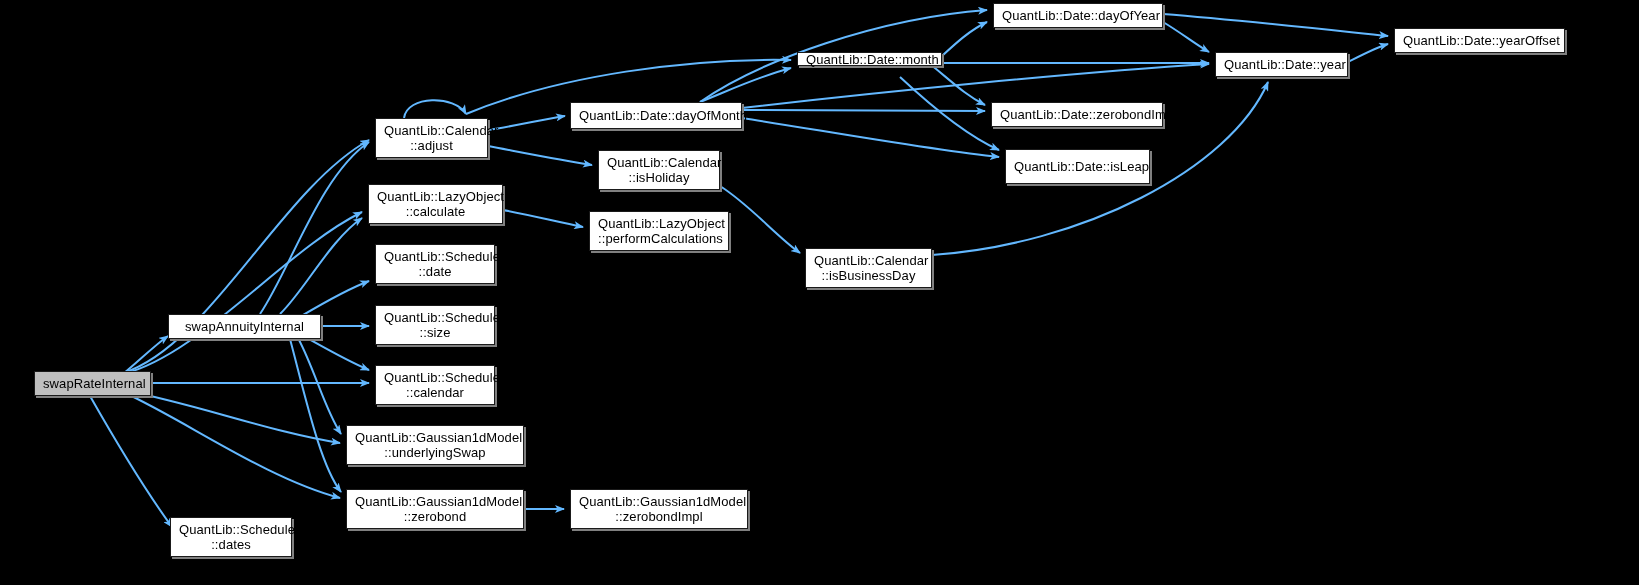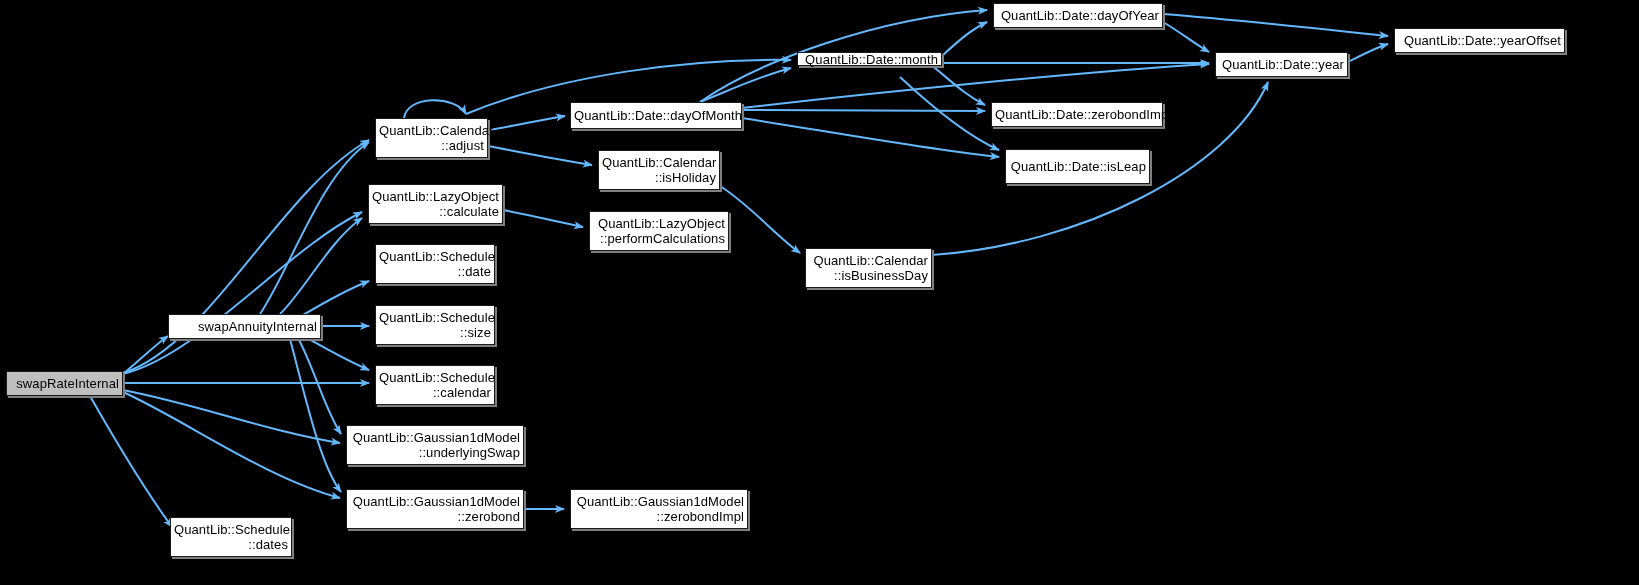--- a/index.html
+++ b/index.html
@@ -35,27 +35,27 @@
     display: flex;
     align-items: center;
     justify-content: center;
     text-align: center;
     white-space: pre-line;
     letter-spacing: 0.1px;
     z-index: 5;
   }
   .node.current {
     background: #bfbfbf;
+    margin-left: 28px;
   }
   .node .label {
     display: block;
     width: 100%;
-    padding: 0 3px;
+    padding: 0 8px;
     box-sizing: border-box;
-    text-align: right;
   }
 </style>
 </head>
 <body>
 
 <div id="graph">
   <svg id="edges" viewBox="0 0 1639 585">
     <defs>
       <marker id="arrow" markerWidth="10" markerHeight="8" refX="9" refY="4" orient="auto" markerUnits="userSpaceOnUse">
         <path d="M0,0 L10,4 L0,8 L2.5,4 z" fill="#63b8ff"></path>

